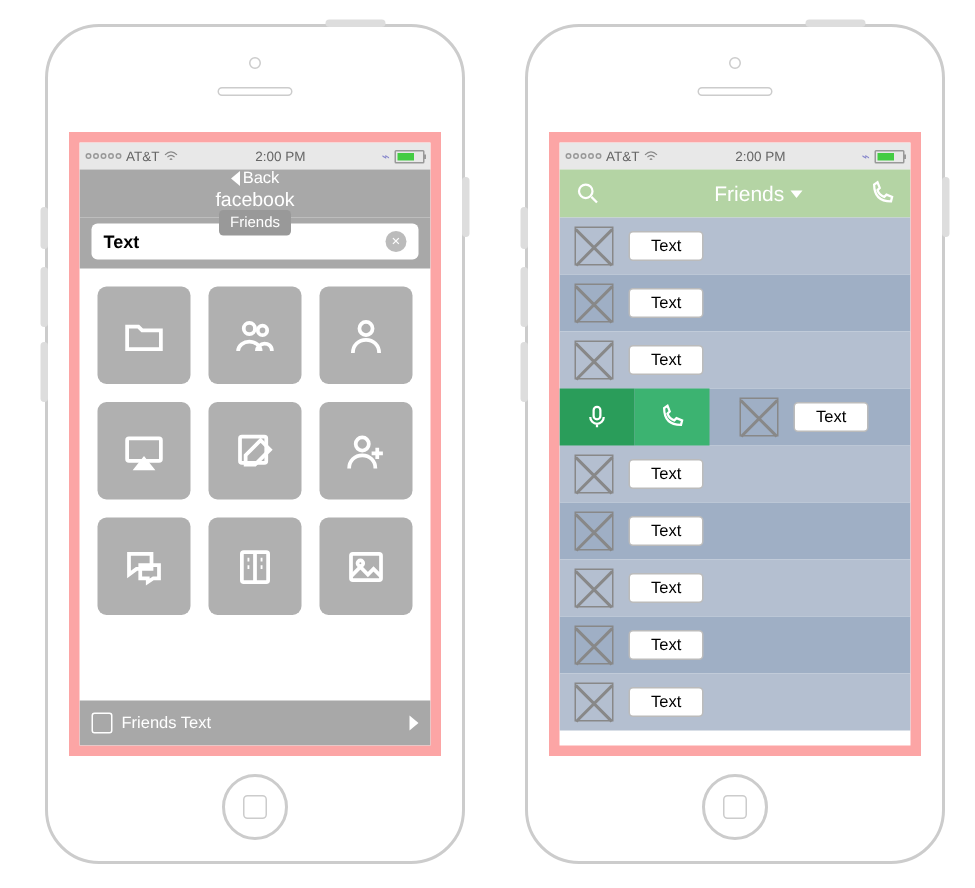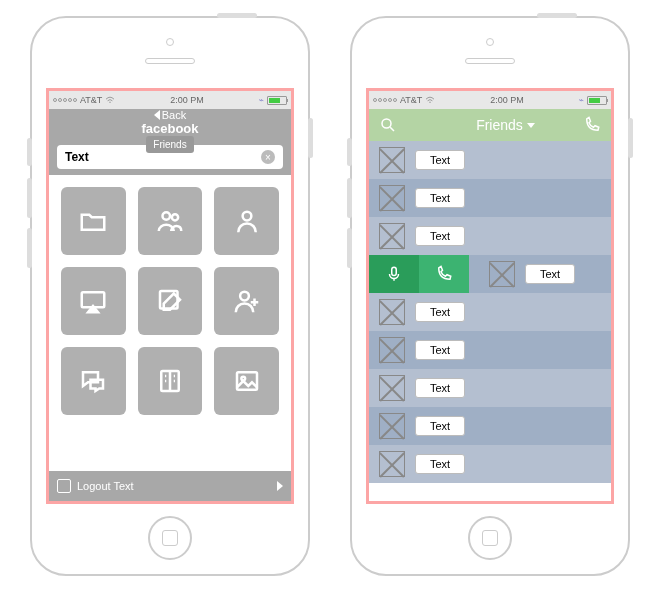--- a/index.html
+++ b/index.html
@@ -10,21 +10,21 @@
 .speaker { position: absolute; top: 40px; left: 50%; transform: translateX(-50%); width: 50px; height: 6px; border: 1.5px solid #ccc; border-radius: 3px; }
 .camera { position: absolute; top: 20px; left: 50%; transform: translateX(-50%); width: 8px; height: 8px; border: 1.5px solid #ccc; border-radius: 50%; }
 .homebtn { position: absolute; bottom: 14px; left: 50%; transform: translateX(-50%); width: 44px; height: 44px; border: 2px solid #ccc; border-radius: 50%; display: flex; align-items: center; justify-content: center; }
 .homebtn::after { content: ''; width: 14px; height: 14px; border: 1.5px solid #ccc; border-radius: 3px; }
 .sidebtn { position: absolute; background: #ddd; border-radius: 3px; }
 .sidebtn.v1 { left: -5px; top: 120px; width: 5px; height: 28px; }
 .sidebtn.v2 { left: -5px; top: 160px; width: 5px; height: 40px; }
 .sidebtn.v3 { left: -5px; top: 210px; width: 5px; height: 40px; }
 .sidebtn.pw { right: -5px; top: 100px; width: 5px; height: 40px; }
 .sidebtn.top { top: -5px; left: 185px; width: 40px; height: 5px; }
-.screen { position: absolute; top: 70px; left: 14px; right: 14px; bottom: 70px; background: #fff; border: 3px solid #fca5a5; overflow: hidden; }
+.screen { position: absolute; top: 70px; left: 14px; right: 14px; bottom: 70px; background: #fff; border: 7px solid #fca5a5; overflow: hidden; }
 .statusbar { height: 18px; background: #e8e8e8; display: flex; align-items: center; font-size: 9px; color: #666; padding: 0 4px; justify-content: space-between; }
 .statusbar .sbl, .statusbar .sbr { display: flex; align-items: center; gap: 3px; }
 .signal { display: inline-flex; gap: 1px; }
 .signal span { width: 4px; height: 4px; border: 0.8px solid #999; border-radius: 50%; display: inline-block; }
 .wifi { width: 10px; height: 8px; }
 .battery { width: 20px; height: 9px; border: 1px solid #999; border-radius: 1px; position: relative; }
 .battery::after { content:''; position: absolute; right: -2px; top: 2px; width: 1.5px; height: 3px; background: #999; }
 .battery .fill { position: absolute; left: 1px; top: 1px; bottom: 1px; width: 60%; background: #4c4; }
 .bt { font-size: 9px; color: #88c; }
 
@@ -96,21 +96,21 @@
         <span class="battery">
             <span class="fill"></span>
           </span>
       </div>
     </div>
     <div class="navbar">
       <div class="backbtn">
         <span class="chev"></span>
         <span>Back</span>
       </div>
-      <span style="font-weight:700;">facebook</span>
+      <span style="font-weight:400;">facebook</span>
       <div class="logoutbtn">Friends</div>
     </div>
     <div class="searchbar">
       <div class="searchinput">
         <span style="font-weight:bold;">Text</span>
         <span class="clr">×</span>
       </div>
     </div>
     <div class="gridwrap">
       <div class="grid">
@@ -165,21 +165,21 @@
             <svg viewBox="0 0 24 24">
               <rect x="4" y="5" width="16" height="14" rx="1"></rect>
               <circle cx="9" cy="10" r="1.5"></circle>
               <path d="M4 17l5-5 4 4 3-3 4 4"></path>
             </svg>
           </div>
       </div>
     </div>
     <div class="footerbar">
       <span class="chk"></span>
-      <span>Logout Text</span>
+      <span>Friends Text</span>
       <span class="chevr"></span>
     </div>
   </div>
   <div class="homebtn"></div>
 </div>
 
 <div class="phone right">
   <div class="sidebtn top"></div>
   <div class="sidebtn v1"></div>
   <div class="sidebtn v2"></div>

